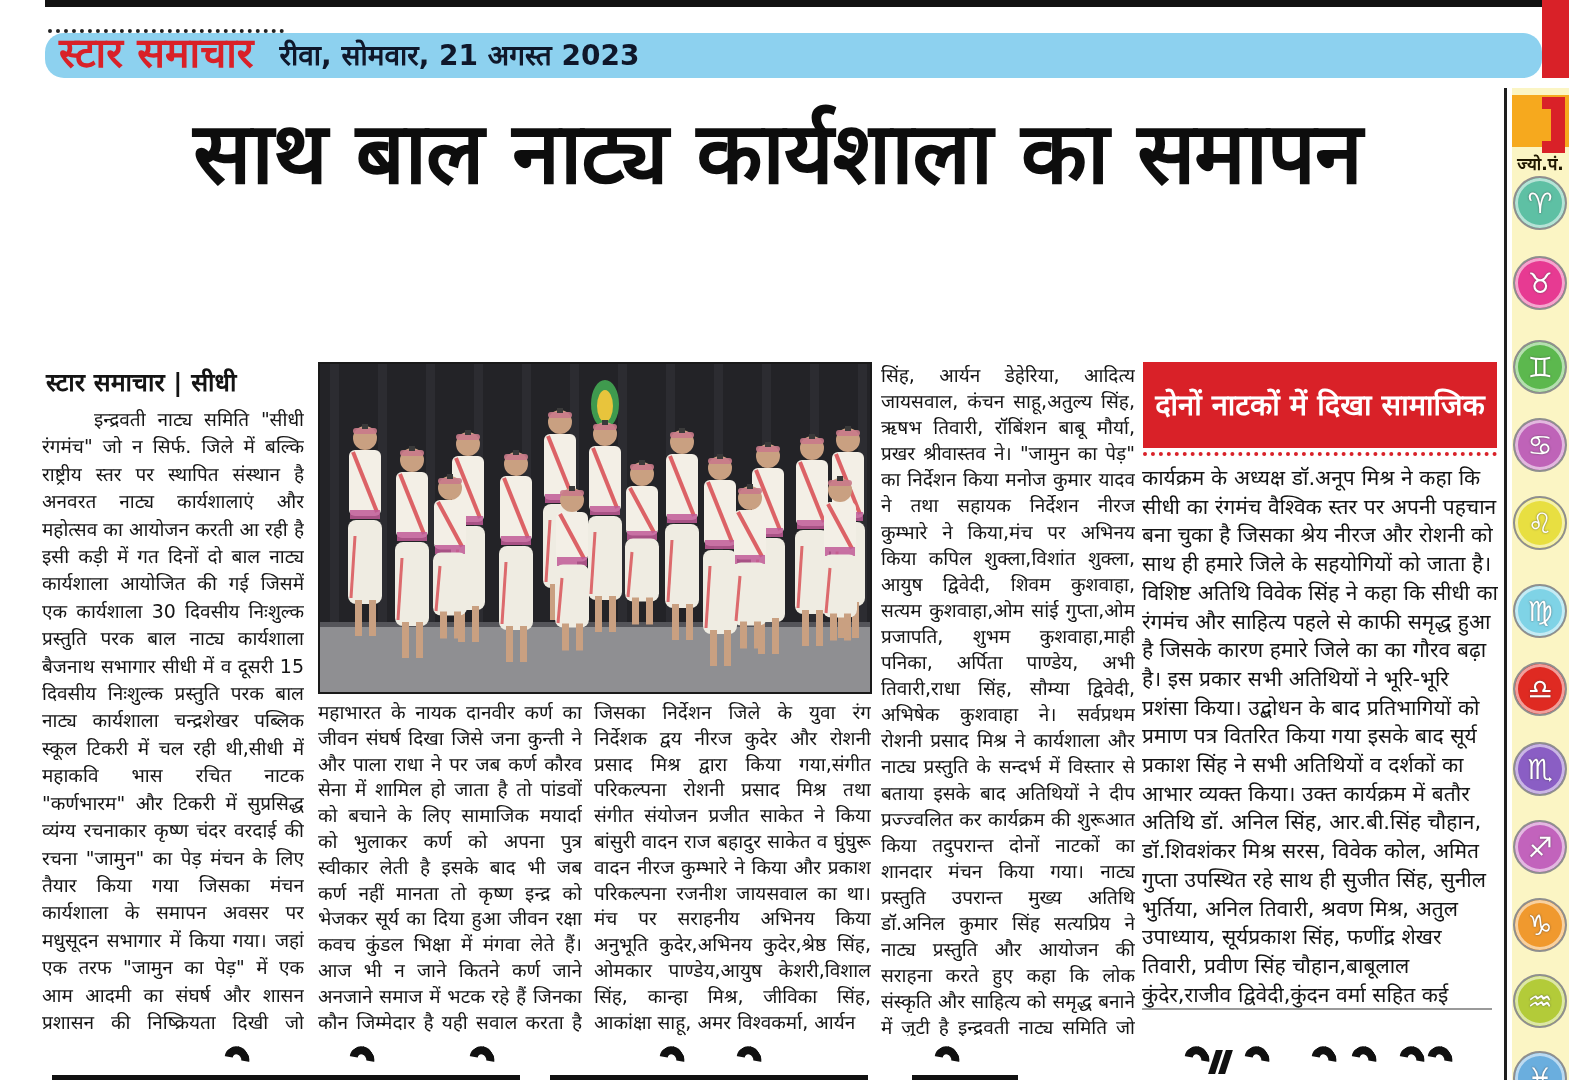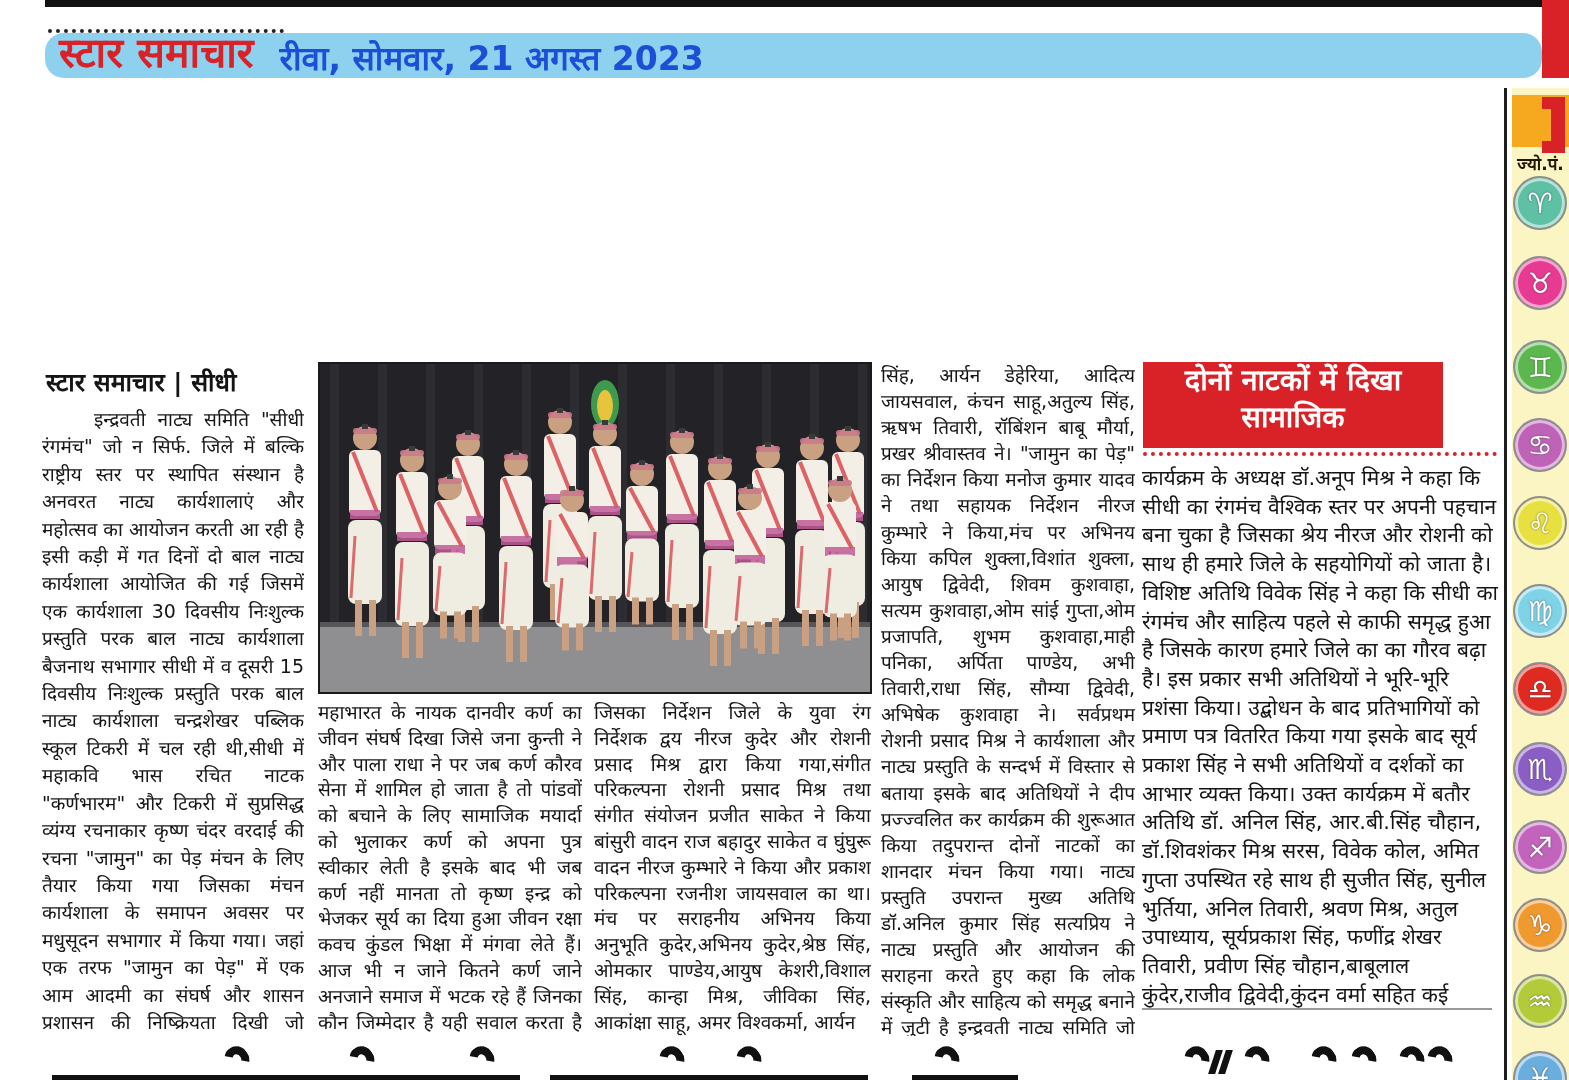--- a/index.html
+++ b/index.html
@@ -8,36 +8,36 @@
   .abs{position:absolute;}
   
   .topstrip{left:45px;top:0;width:1497px;height:7px;background:#121212;}
   .urlrow{left:96px;top:9px;font-size:24px;font-weight:bold;color:#141414;letter-spacing:.5px;}
   .urlrow .hand{font-size:22px;margin-right:10px;}
   .cornerred{left:1542px;top:0;width:27px;height:78px;}
   
   .mastbar{left:45px;top:33px;width:1497px;height:45px;display:flex;align-items:flex-start;border-radius:19px;}
   .dotrule{left:48px;top:29px;width:236px;border-top:4px dotted #222;height:0;}
   .mastname{font-size:41px;font-weight:900;margin-left:14px;line-height:1;}
-  .mastdate{font-size:33px;font-weight:bold;color:#1d4ed8;margin-left:26px;padding-top:2px;}
+  .mastdate{font-size:28px;font-weight:bold;color:#0f172a;margin-left:26px;padding-top:2px;}
   
   .headline{left:55px;top:90px;width:1445px;text-align:center;font-weight:900;color:#0d0d0d;
             font-size:86px;line-height:126px;letter-spacing:-1px;}
   
   .byline{left:46px;top:364px;font-size:25px;font-weight:bold;text-align:center;}
   .bcol{font-size:19px;line-height:27.2px;text-align:justify;overflow:hidden;}
   .col1{left:42px;top:406px;width:262px;height:630px;line-height:27.4px;}
   .col1 p{margin:0;text-indent:52px;}
   .col2{left:318px;top:700px;width:264px;height:336px;line-height:25.8px;}
   .col3{left:594px;top:700px;width:277px;height:336px;line-height:25.8px;}
   .col4{left:881px;top:362px;width:254px;height:674px;line-height:26.1px;}
   
   .photo{left:318px;top:362px;width:554px;height:332px;background:#1c1c20;border:2px solid #1a1a1a;box-sizing:border-box;}
   
-  .redbox{left:1143px;top:362px;width:300px;height:86px;color:#fff;display:flex;flex-direction:row;
+  .redbox{left:1143px;top:362px;width:354px;height:86px;color:#fff;display:flex;flex-direction:column;
           justify-content:center;text-align:center;font-weight:900;font-size:29px;line-height:37px;}
   .reddots{left:1143px;top:452px;width:354px;border-top:4px dotted #d92128;height:0;}
   .rightcol{left:1142px;top:464px;width:356px;height:546px;font-size:21px;line-height:28.7px;text-align:left;overflow:hidden;}
   .bottomrule{left:1142px;top:1008px;width:350px;height:2px;background:#9a9a9a;}
   
   .vdivider{left:1504px;top:88px;width:3px;height:992px;background:#1e1e1e;}
   .sidestrip{left:1512px;top:88px;width:57px;height:992px;background:#fbf5c4;}
   .orangebox{left:1512px;top:95px;width:57px;height:52px;background:#f6a91e;}
   .bracket{position:absolute;right:4px;top:2px;width:14px;height:56px;}
   .bracket::before{content:"";position:absolute;left:-9px;top:0;width:9px;height:12px;background:inherit;}
@@ -62,20 +62,21 @@
   <div class="abs topstrip"></div>
   <div class="abs cornerred" style="background:#d92128;"></div>
 
   <div class="abs dotrule"></div>
   <div class="abs mastbar" style="background:#8dd1ef;">
     <span class="mastname" style="color:#d92128;">स्टार समाचार</span>
     <span class="mastdate">रीवा, सोमवार, 21 अगस्त 2023</span>
   </div>
 
   <div class="abs headline">
+    <div>साथ बाल नाट्य कार्यशाला का समापन</div>
   </div>
 
   <div class="abs byline">स्टार समाचार | सीधी</div>
 
   <div class="abs photo">
     <svg id="photoSvg" width="550" height="328" viewBox="0 0 550 328">
         <rect x="0" y="0" width="550" height="328" fill="#232327"></rect>
         <rect x="10" y="0" width="9" height="265" fill="#2e2e34" opacity="0.8"></rect>
         <rect x="58" y="0" width="9" height="265" fill="#2e2e34" opacity="0.8"></rect>
         <rect x="106" y="0" width="9" height="265" fill="#2e2e34" opacity="0.8"></rect>

